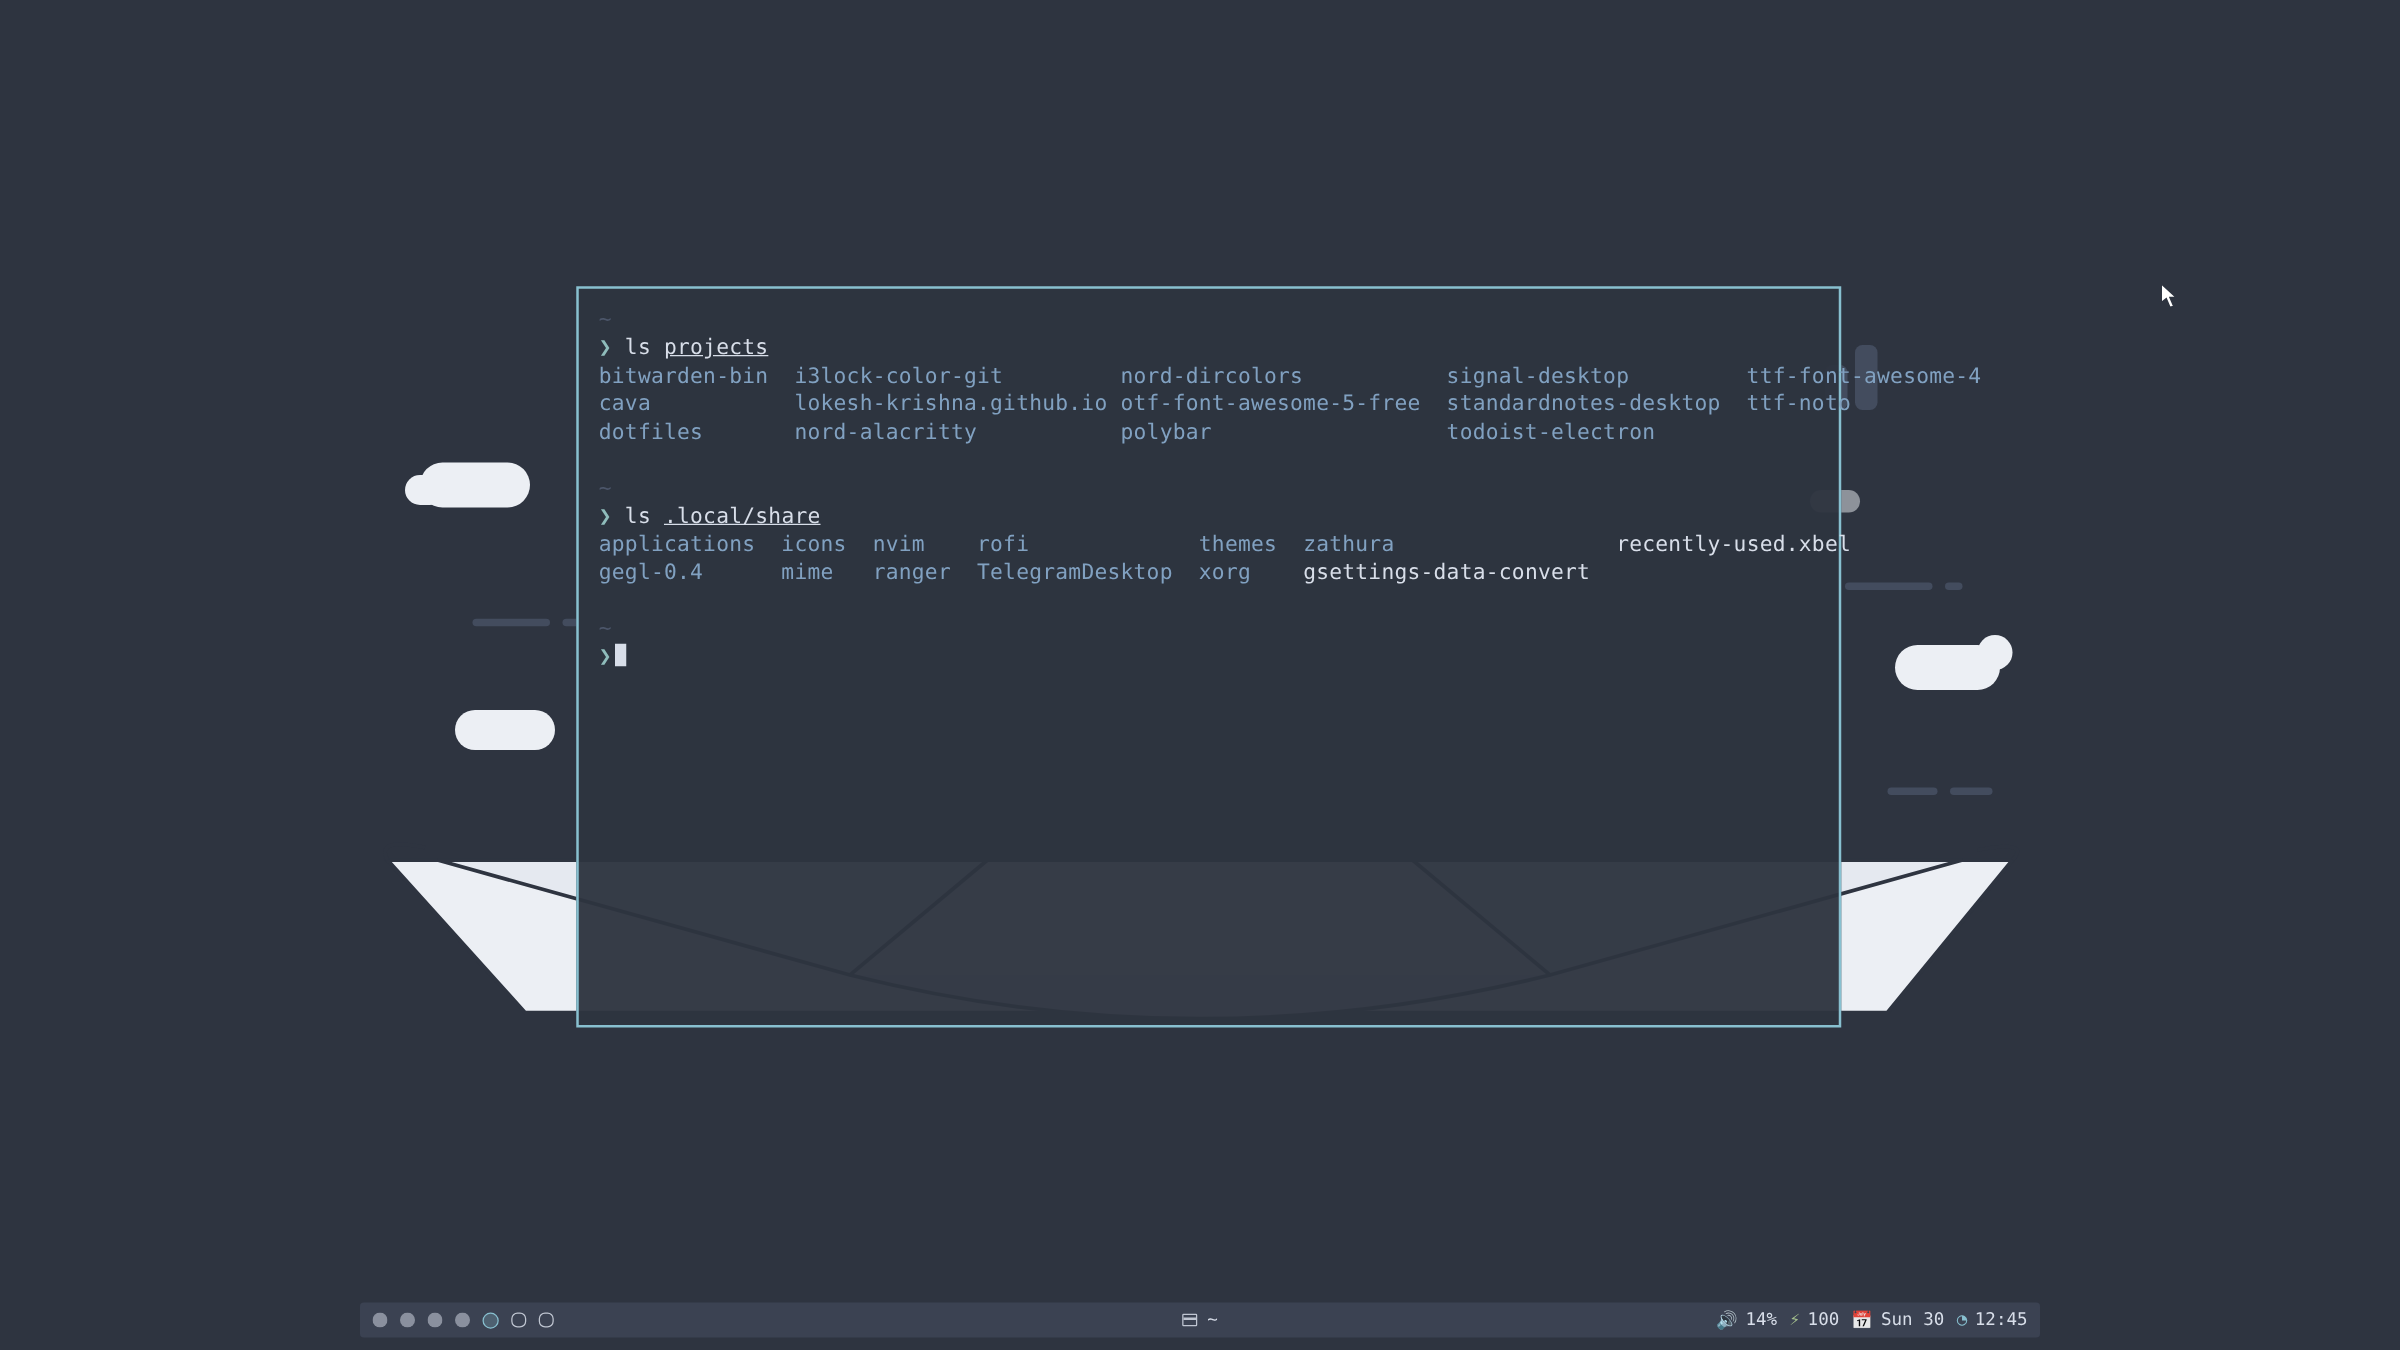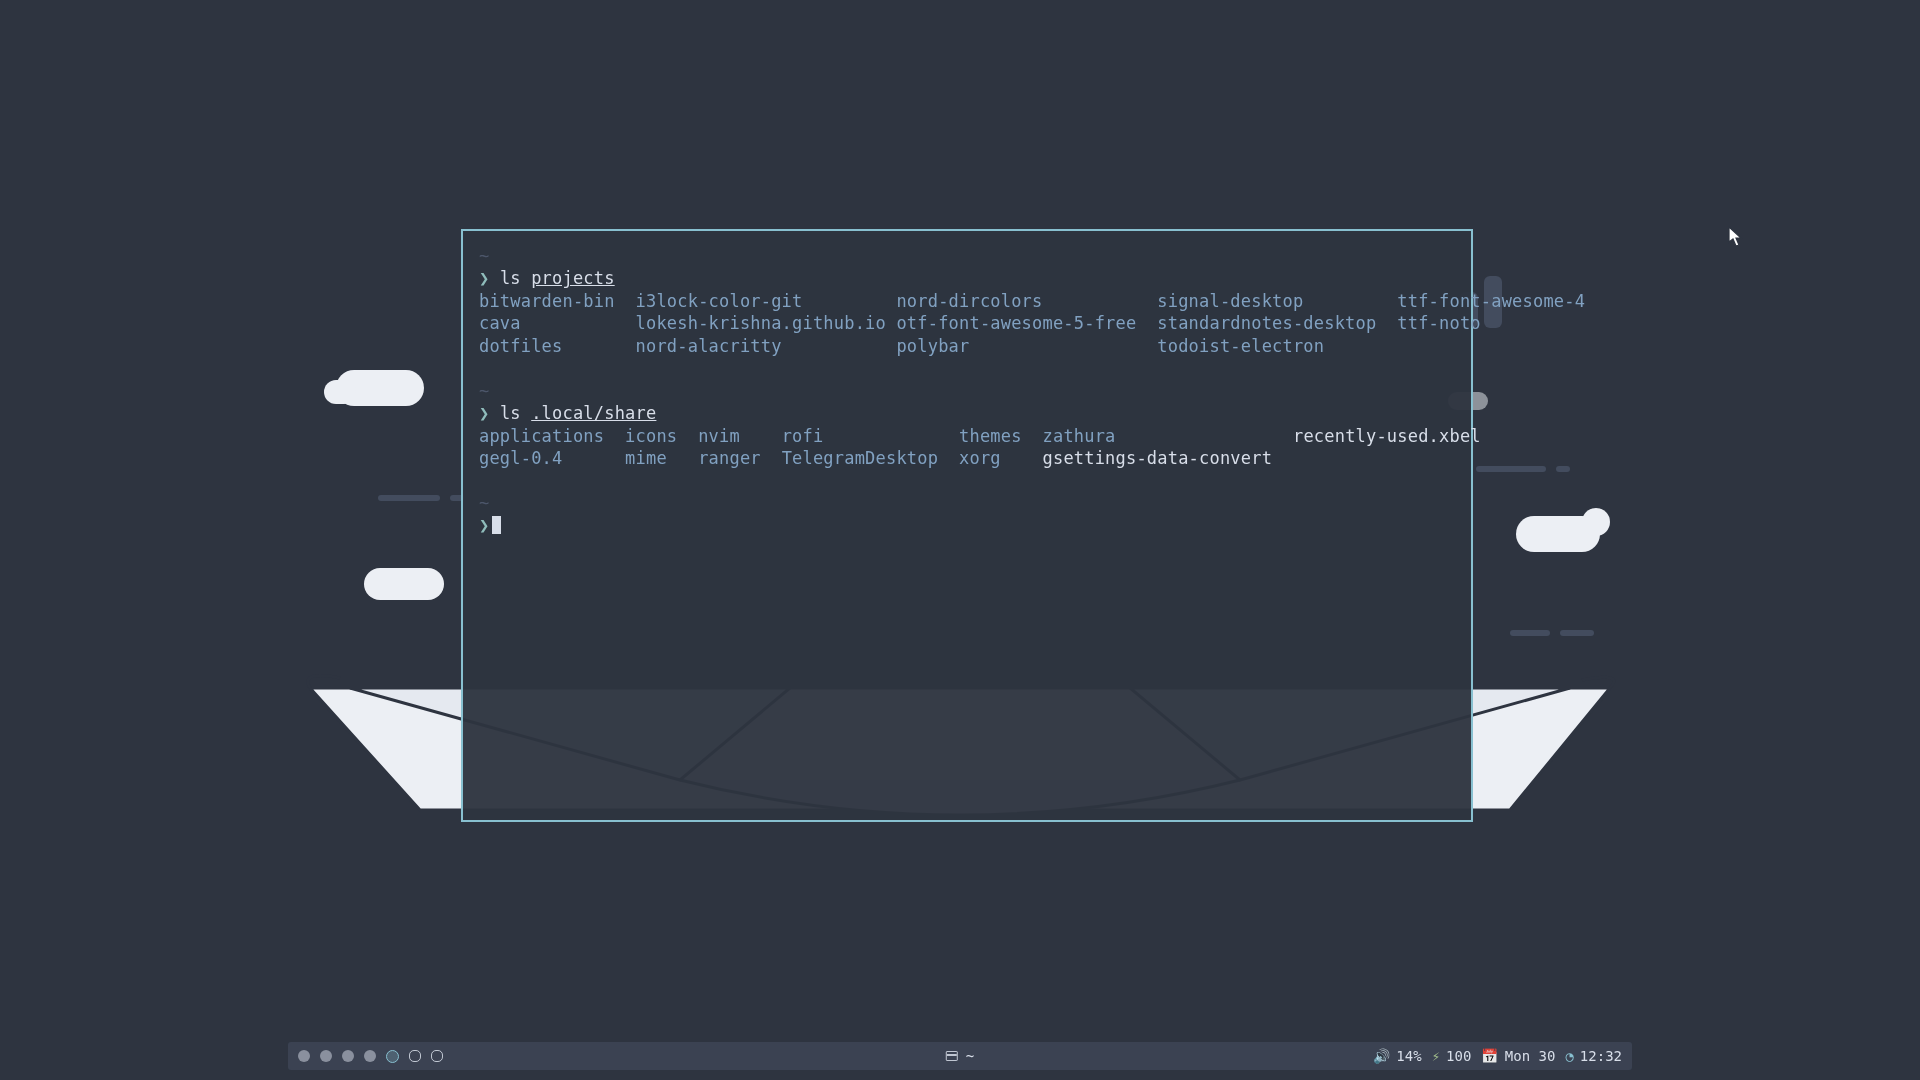--- a/index.html
+++ b/index.html
@@ -128,25 +128,25 @@
     <div class="seg">
       <span class="ico vol-ico">🔊</span>
       <span class="txt">14%</span>
     </div>
     <div class="seg">
       <span class="ico bat-ico">⚡</span>
       <span class="txt">100</span>
     </div>
     <div class="seg">
       <span class="ico cal-ico">📅</span>
-      <span class="txt">Mon 30</span>
+      <span class="txt">Sun 30</span>
     </div>
     <div class="seg">
       <span class="ico clk-ico">◔</span>
-      <span class="txt">12:32</span>
+      <span class="txt">12:45</span>
     </div>
   </div>
 </div>
 
 <div class="mouse">
   <svg viewBox="0 0 16 22">
       <path d="M1 1 L1 16 L5 13 L8 20 L11 19 L8 12 L13 12 Z" fill="#ffffff" stroke="#2e3440" stroke-width="1.2"></path>
     </svg>
 </div>
 

